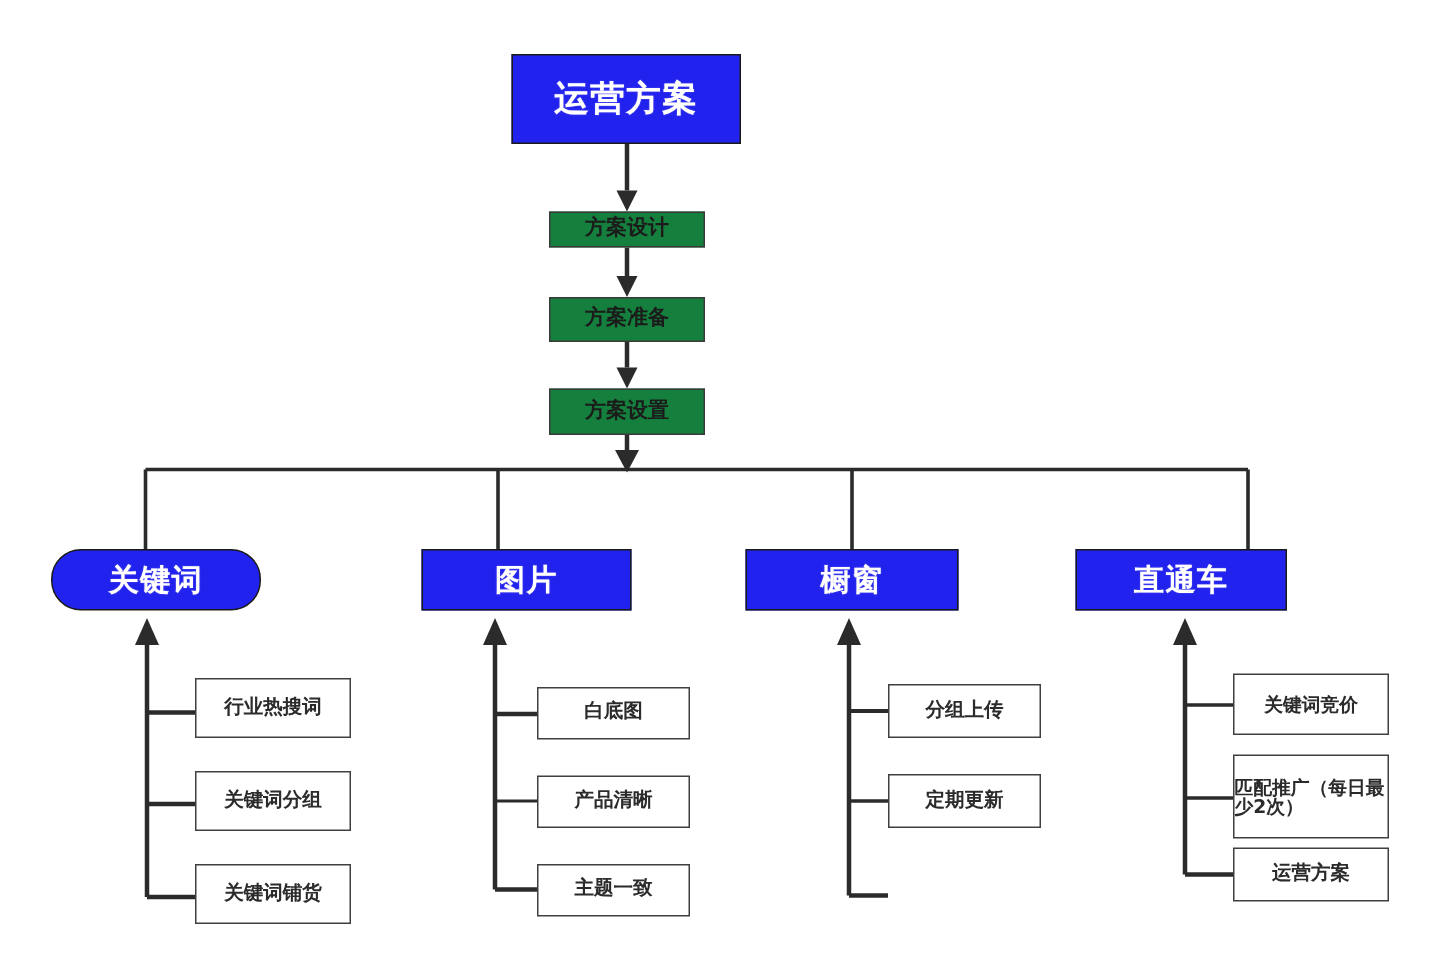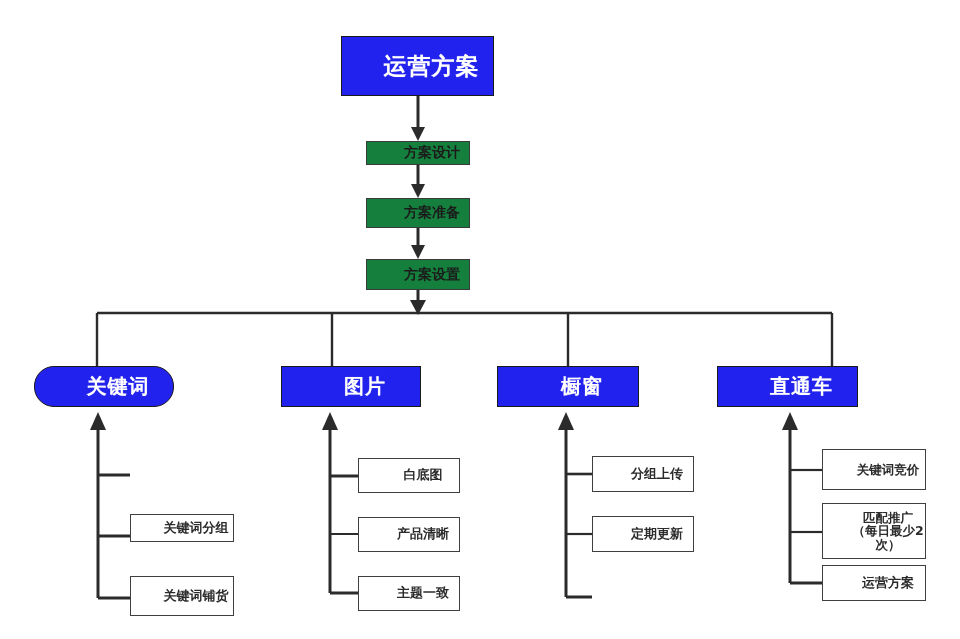--- a/index.html
+++ b/index.html
@@ -23,24 +23,23 @@
     width: 960px;
     height: 639px;
     pointer-events: none;
   }
   .node {
     position: absolute;
     box-sizing: border-box;
     display: flex;
     align-items: center;
     justify-content: center;
-    text-align: center;
+    text-align: left;
     line-height: 1.08;
     white-space: pre-line;
-    padding-left: 28px;
   }
   .node-root {
     background: #2222ee;
     border: 1px solid #1a1a1a;
     color: #ffffff;
     font-size: 23px;
     font-weight: 700;
     letter-spacing: 1px;
     text-shadow: 0 0 1px rgba(255,255,255,0.35);
   }
@@ -149,21 +148,22 @@
 
   <div class="node node-step" style="left:366px; top:141px; width:104px; height:24px;">方案设计</div>
   <div class="node node-step" style="left:366px; top:198px; width:104px; height:30px;">方案准备</div>
   <div class="node node-step" style="left:366px; top:259px; width:104px; height:31px;">方案设置</div>
 
   <div class="node node-branch" style="left:34px; top:366px; width:140px; height:41px;border-radius:20px;">关键词</div>
   <div class="node node-branch" style="left:265px; top:366px; width:140px; height:41px;margin-left:16px;">图片</div>
   <div class="node node-branch" style="left:497px; top:366px; width:142px; height:41px;">橱窗</div>
   <div class="node node-branch" style="left:717px; top:366px; width:141px; height:41px;">直通车</div>
 
-  <div class="node node-leaf" style="left:130px; top:514px; width:104px; height:28px;">关键词分组</div>
+  <div class="node node-leaf" style="left:130px; top:452px; width:104px; height:40px;">行业热搜词</div>
+  <div class="node node-leaf" style="left:130px; top:514px; width:104px; height:40px;">关键词分组</div>
   <div class="node node-leaf" style="left:130px; top:576px; width:104px; height:40px;">关键词铺货</div>
 
   <div class="node node-leaf" style="left:358px; top:458px; width:102px; height:35px;">白底图</div>
   <div class="node node-leaf" style="left:358px; top:576px; width:102px; height:35px;">主题一致</div>
   <div class="node node-leaf" style="left:358px; top:517px; width:102px; height:35px;">产品清晰</div>
 
   <div class="node node-leaf" style="left:592px; top:456px; width:102px; height:36px;">分组上传</div>
   <div class="node node-leaf" style="left:592px; top:516px; width:102px; height:36px;">定期更新</div>
 
   <div class="node node-leaf tight" style="left:822px; top:449px; width:104px; height:41px;">关键词竞价</div>

